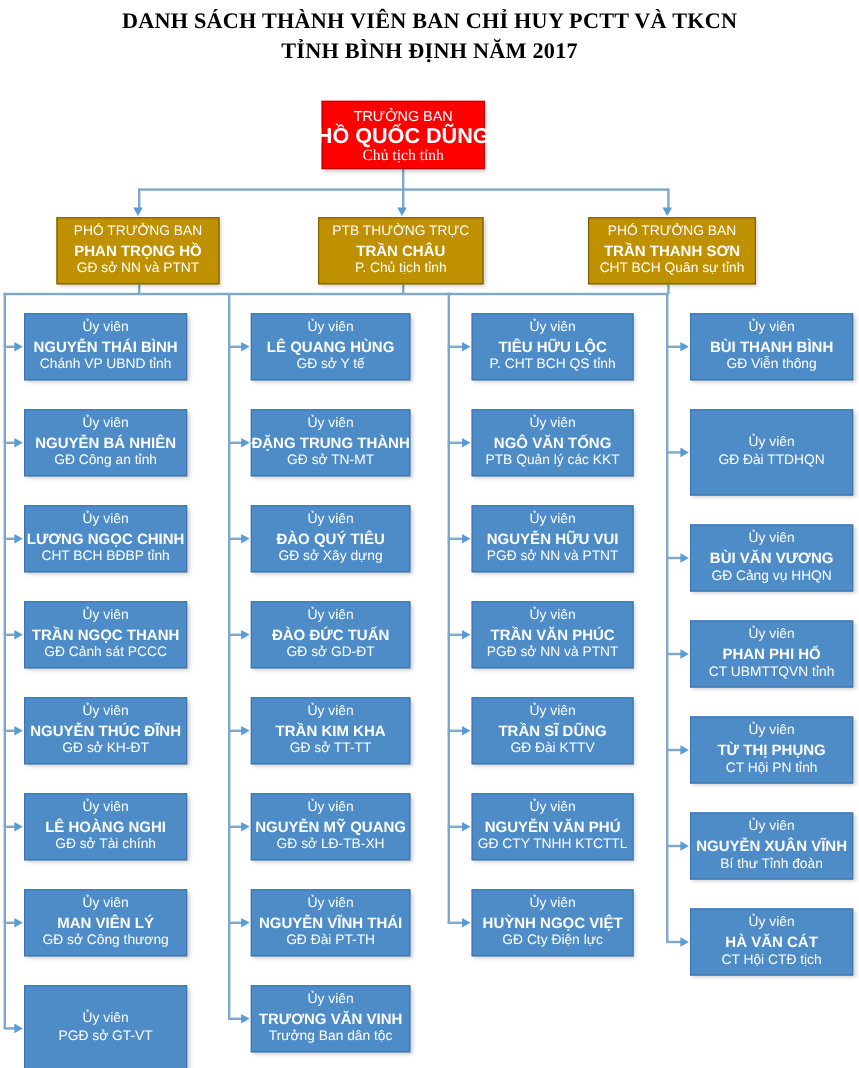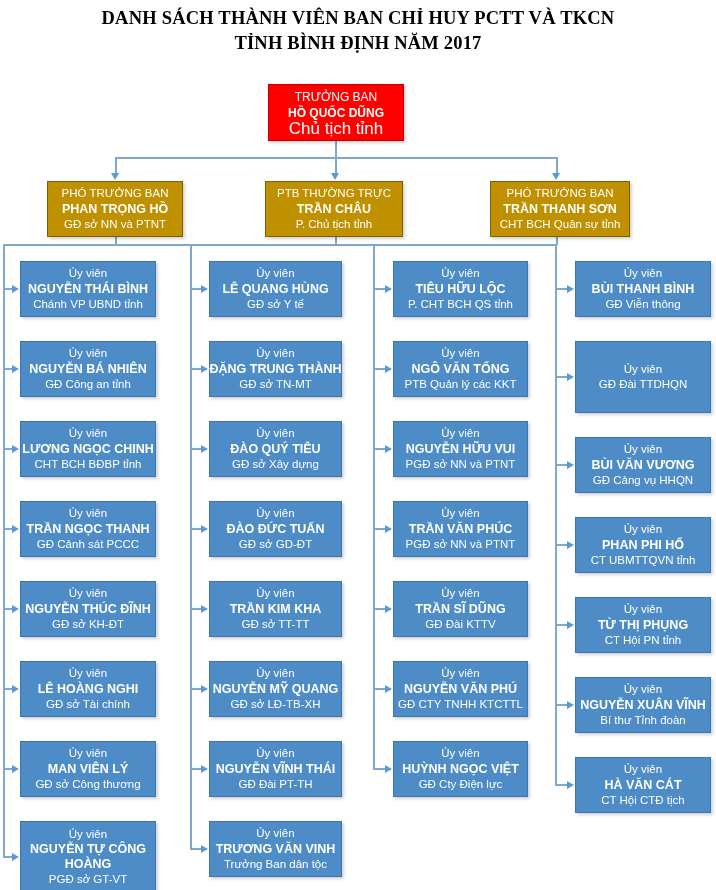--- a/index.html
+++ b/index.html
@@ -79,22 +79,22 @@
   
   #root-node {
     left: 268px;
     top: 84px;
     width: 136px;
     height: 57px;
     background: #FF0000;
     border: 1px solid #C00000;
   }
   #root-node .role { font-size: 12px; }
-  #root-node .name { font-size: 12px; }
-  #root-node .org  { font-size: 17px; }
+  #root-node .name { font-size: 18px; }
+  #root-node .org  { font-size: 13px; font-family: Liberation Serif, serif; }
 
   
   .deputy {
     width: 136px;
     height: 56px;
     top: 181px;
     background: #BF9000;
     border: 1px solid #7F6000;
   }
   #deputy-0 { left: 47px; }
@@ -228,21 +228,20 @@
     <div class="arrow-right" style="left: 12px; top: 684.5px;"></div>
     <div class="node member" style="left: 20px; top: 741px; width: 136px; height: 56px;">
       <div class="role">Ủy viên</div>
       <div class="name">MAN VIÊN LÝ</div>
       <div class="org">GĐ sở Công thương</div>
     </div>
     <div class="conn h" style="left: 3px; top: 768.25px; width: 10px;"></div>
     <div class="arrow-right" style="left: 12px; top: 764.5px;"></div>
     <div class="node member tall" style="left: 20px; top: 821px; width: 136px; height: 72px;">
       <div class="role">Ủy viên</div>
-      <div class="name two-line">NGUYỄN TỰ CÔNG HOÀNG</div>
       <div class="org">PGĐ sở GT-VT</div>
     </div>
     <div class="conn h" style="left: 3px; top: 856.25px; width: 10px;"></div>
     <div class="arrow-right" style="left: 12px; top: 852.5px;"></div>
     <div class="conn spine" style="left: 3px; top: 244px; height: 613px;"></div>
     <div class="node member" style="left: 209px; top: 261px; width: 133px; height: 56px;">
       <div class="role">Ủy viên</div>
       <div class="name">LÊ QUANG HÙNG</div>
       <div class="org">GĐ sở Y tế</div>
     </div>

